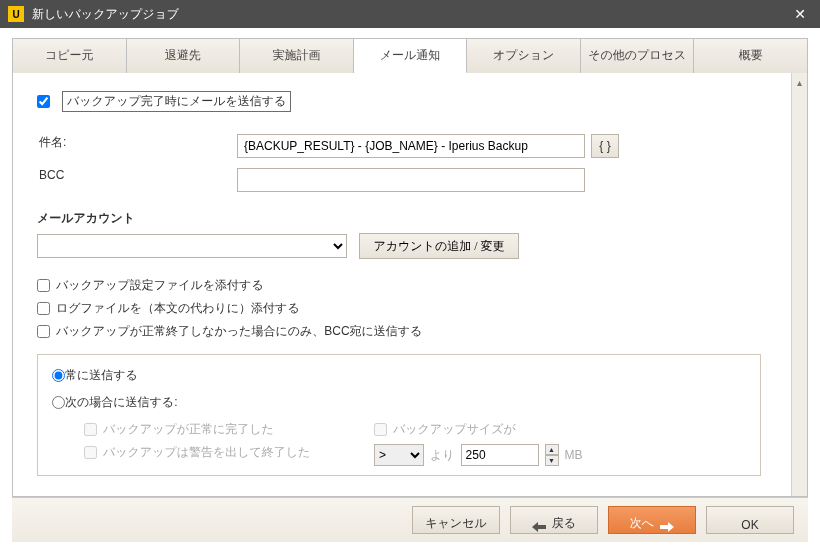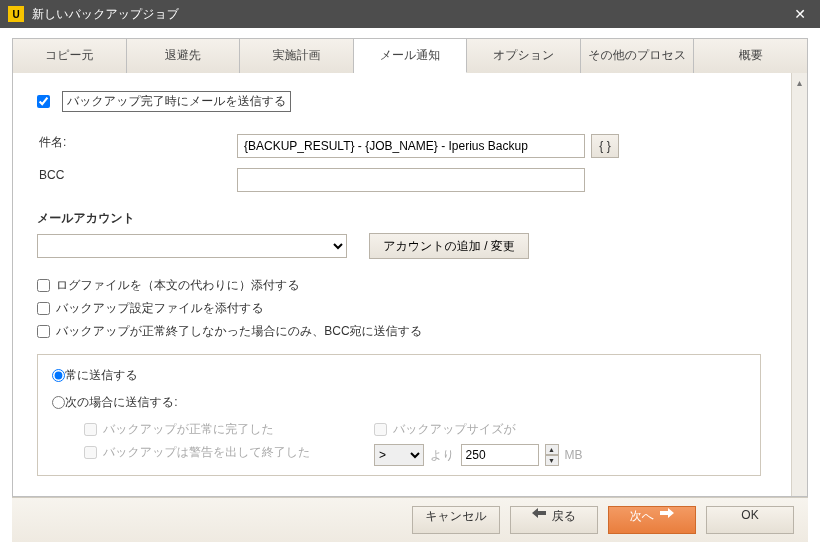--- a/index.html
+++ b/index.html
@@ -127,21 +127,21 @@
     margin-left: 6px;
     border: 1px solid #b9b3a8;
     background: linear-gradient(#f5f1eb, #e8e3da);
     text-align: center;
     line-height: 22px;
     cursor: pointer;
   }
 
   .section-title { margin: 18px 0 6px 0; font-weight: bold; }
 
-  .acct-row { display: flex; gap: 22px; align-items: center; margin-bottom: 18px; }
+  .acct-row { display: flex; gap: 12px; align-items: center; margin-bottom: 18px; font-family: Liberation Serif, serif; }
   .acct-select {
     width: 310px; height: 24px;
     border: 1px solid #b9b3a8;
     background: #fff;
     font-family: inherit; font-size:12px;
   }
   .acct-btn {
     height: 26px; width: 160px;
     border: 1px solid #b9b3a8;
     background: linear-gradient(#f5f1eb, #e8e3da);
@@ -176,21 +176,21 @@
     background: linear-gradient(#f7f4ee, #efeae1);
     padding: 8px 14px;
     display: flex; justify-content: flex-end; gap: 10px;
   }
   .btn {
     min-width: 88px; height: 28px;
     border: 1px solid #b9b3a8;
     background: linear-gradient(#f6f2eb, #e6e0d5);
     cursor: pointer;
     font-family: inherit; font-size: 12px;
-    display:flex; align-items:flex-start; justify-content:center; gap:6px;
+    display:flex; align-items:flex-end; justify-content:center; gap:6px;
     color:#333;
   }
   .btn.primary {
     background: linear-gradient(#f39a63, #e97e3d);
     border-color: #cf6a2b;
     color: #fff;
   }
   .arrow-svg { display:inline-block; }
 </style>
 </head>
@@ -237,25 +237,25 @@
       <div class="section-title">メールアカウント</div>
       <div class="acct-row">
         <select class="acct-select">
           <option></option>
         </select>
         <button class="acct-btn">アカウントの追加 / 変更</button>
       </div>
 
       <div class="chk-line">
         <input type="checkbox" style="">
-        <span>ログファイルを（本文の代わりに）添付する</span>
+        <span>バックアップ設定ファイルを添付する</span>
       </div>
       <div class="chk-line">
         <input type="checkbox" style="">
-        <span>バックアップ設定ファイルを添付する</span>
+        <span>ログファイルを（本文の代わりに）添付する</span>
       </div>
       <div class="chk-line">
         <input type="checkbox" style="">
         <span>バックアップが正常終了しなかった場合にのみ、BCC宛に送信する</span>
       </div>
 
       <div class="cond-box">
         <div class="radio-line">
           <input type="radio" name="cond" checked="" style="">
           <span>常に送信する</span>

